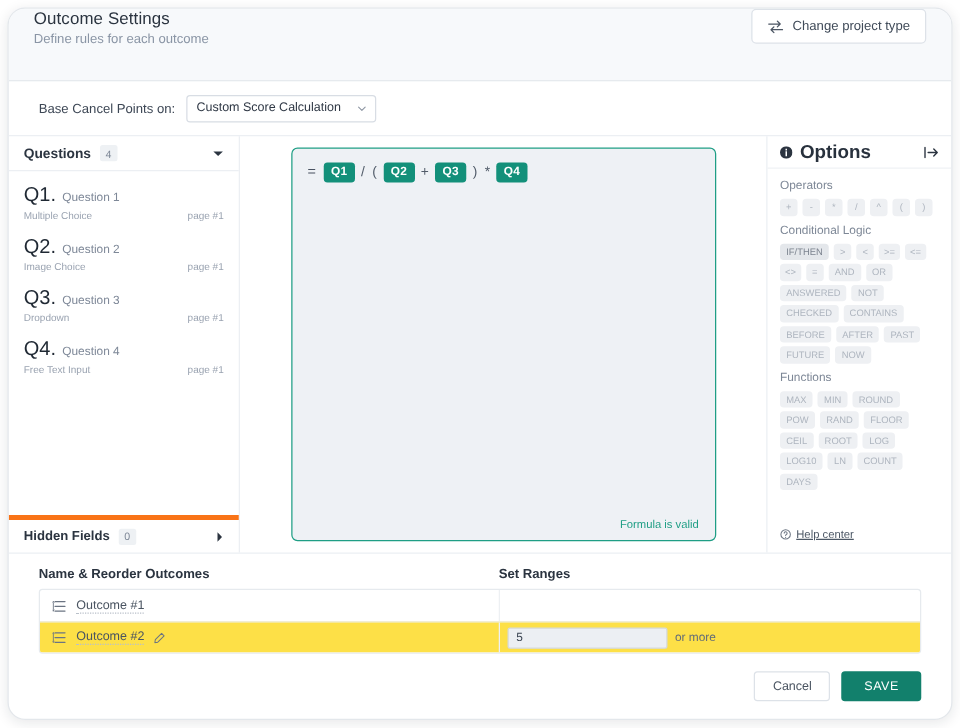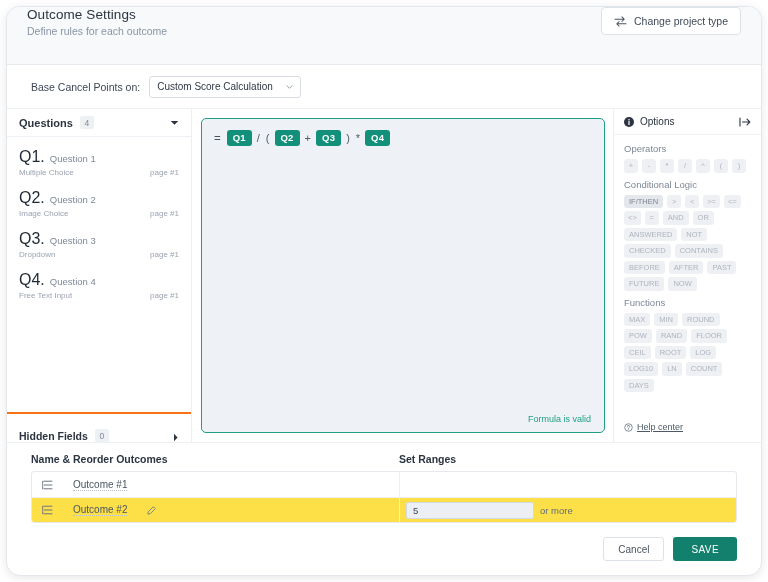--- a/index.html
+++ b/index.html
@@ -76,20 +76,21 @@
     position: absolute; right: 7px; top: 50%;
     transform: translateY(-50%);
     width: 7px; height: 5px;
   }
   
   .main {
     flex: 1;
     display: flex;
     min-height: 0;
     border-bottom: 1px solid #eceff3;
+    gap: 32px;
   }
   
   .questions-col {
     width: 185px;
     border-right: 1px solid #eceff3;
     display: flex; flex-direction: column;
     flex-shrink: 0;
   }
   .col-head {
     height: 28px;
@@ -112,23 +113,23 @@
   .q-list { flex: 1; overflow: hidden; padding-top: 5px; }
   .q-item { padding: 6px 12px 6px 12px; cursor: pointer; }
   .q-line1 { display: flex; align-items: baseline; gap: 5px; }
   .q-num { font-size: 16px; font-weight: 400; color: #1f2833; }
   .q-name { font-size: 9.5px; color: #7e8898; }
   .q-line2 { display: flex; align-items: baseline; margin-top: 2px; }
   .q-type { font-size: 8px; color: #9aa3b1; }
   .q-page { margin-left: auto; font-size: 8px; color: #9aa3b1; }
   .hidden-fields {
     height: 30px;
-    display: flex; align-items: flex-end;
+    display: flex; align-items: center;
     padding: 0 12px;
-    border-top: 2px solid #f97316;
+    border-top: 4px solid #f97316;
     cursor: pointer;
   }
   .hf-label { font-size: 10.5px; color: #2b3440; font-weight: 700; }
   
   .formula-col {
     flex: 1;
     padding: 9px 8px 9px 9px;
     display: flex;
     min-width: 0;
   }
@@ -171,21 +172,21 @@
     flex-shrink: 0;
   }
   .opt-head {
     height: 26px;
     display: flex; align-items: center;
     padding: 0 10px;
     gap: 6px;
     border-bottom: 1px solid #f0f2f5;
   }
   .info-ico { width: 10px; height: 10px; display:block; }
-  .opt-title { font-size: 10px; color: #28313d; font-weight: 400; }
+  .opt-title { font-size: 15px; color: #28313d; font-weight: 700; }
   .collapse-ico { margin-left: auto; width: 12px; height: 10px; cursor: pointer; }
   .opt-body { flex: 1; padding: 8px 10px 4px 10px; overflow: hidden; }
   .opt-group-title {
     font-size: 9.5px; color: #7d8796;
     margin: 6px 0 5px 0;
   }
   .opt-group-title:first-child { margin-top: 0; }
   .chips { display: flex; flex-wrap: wrap; gap: 3px 4px; }
   .chip {
     background: #eef0f3;
@@ -222,21 +223,21 @@
     margin-top: 6px;
     border: 1px solid #e6eaee;
     border-radius: 3px;
     overflow: hidden;
   }
   .trow { display: flex; height: 25px; align-items: stretch; }
   .trow.alt { background: #fde047; }
   .trow + .trow { border-top: 1px solid #edf0f3; }
   .cell-name {
     width: 368px;
-    display: flex; align-items: center; gap: 20px;
+    display: flex; align-items: center; gap: 8px;
     padding: 0 10px;
     border-right: 1px solid #edf0f3;
   }
   .reorder-ico { width: 11px; height: 10px; cursor: grab; display:block; }
   .outcome-name {
     font-size: 10px; color: #4a5461;
     border-bottom: 1px dotted #b9c0c9;
     cursor: text;
   }
   .pencil-ico { width: 9px; height: 9px; display:block; cursor: pointer; }

